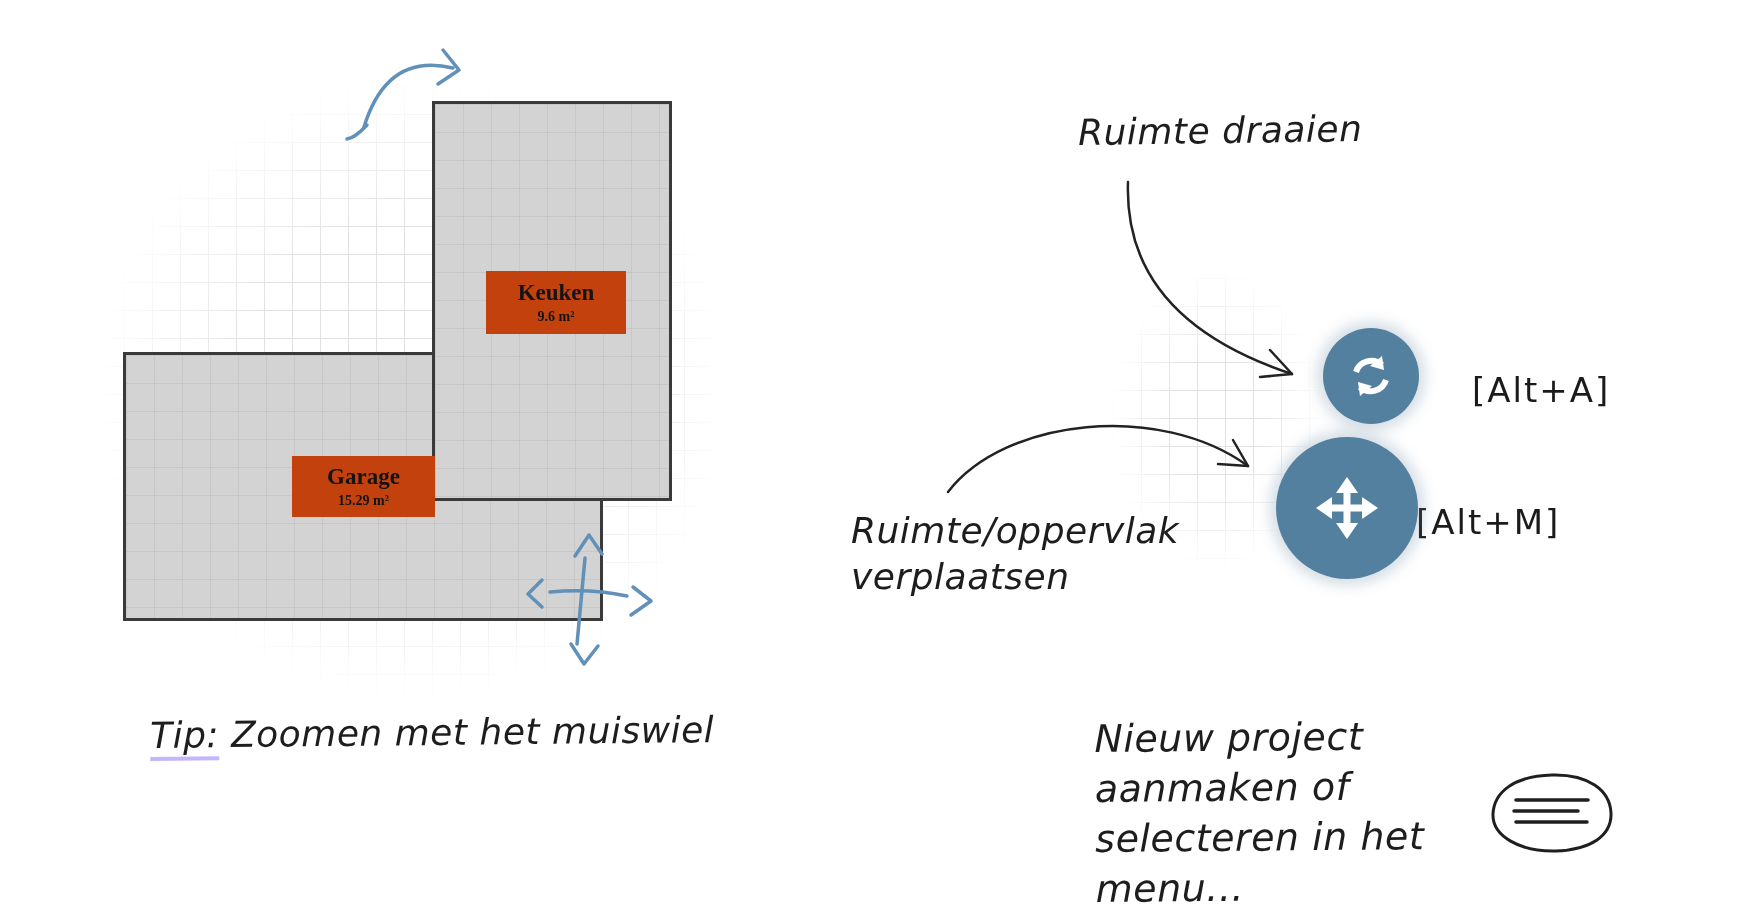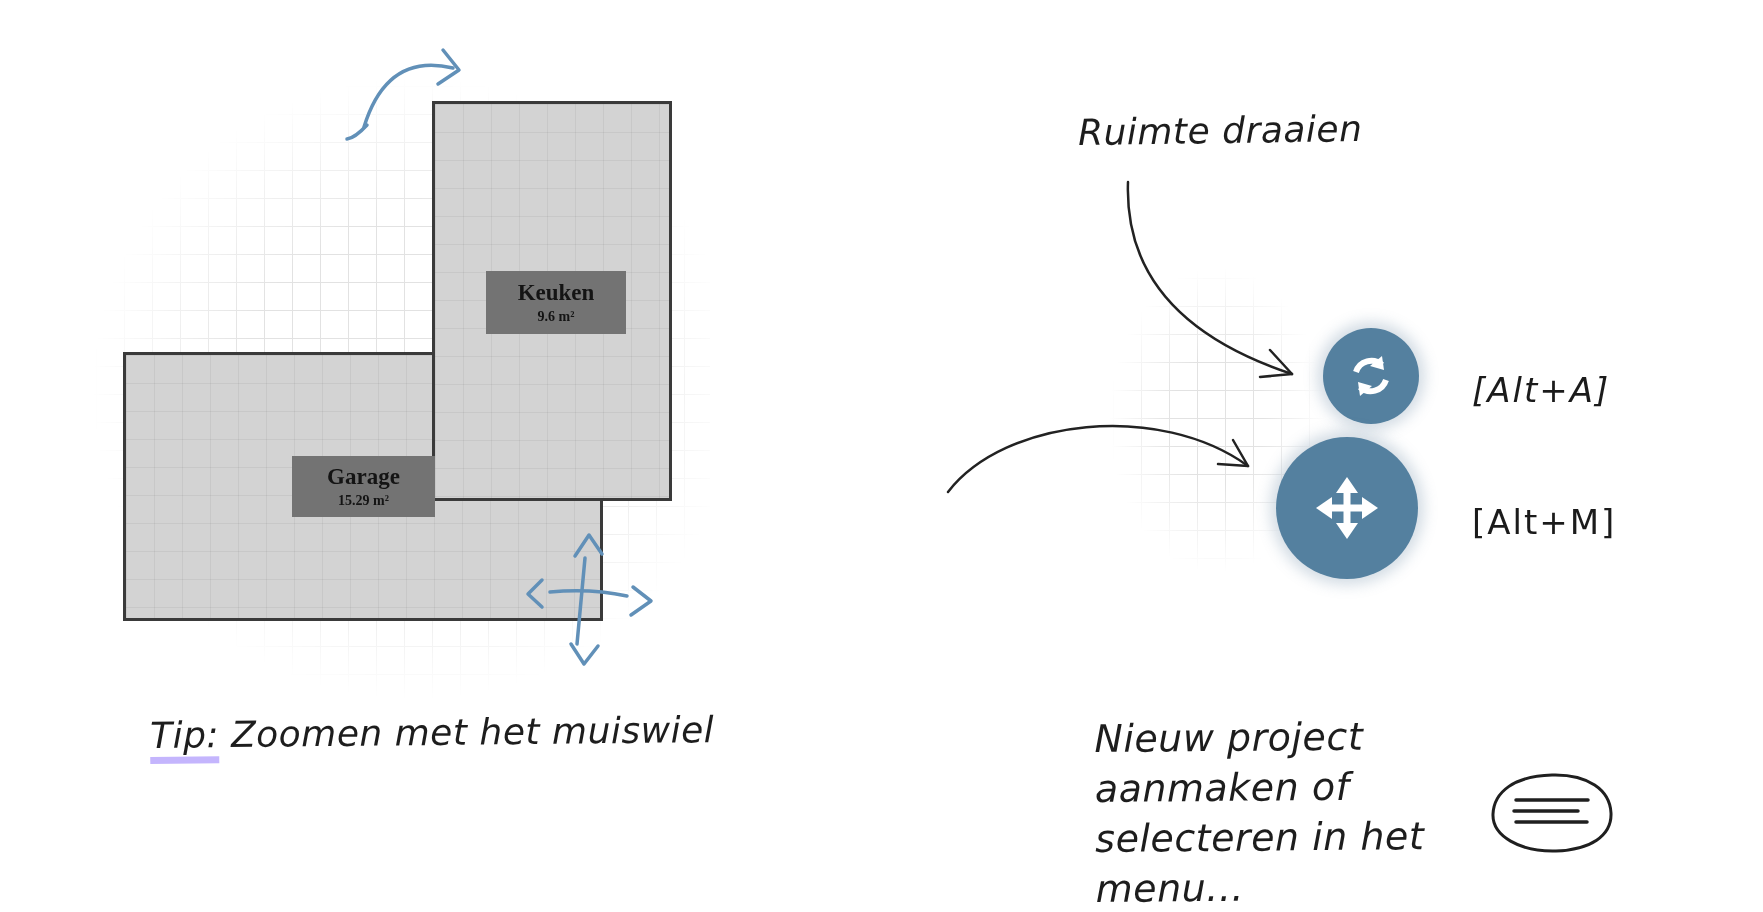--- a/index.html
+++ b/index.html
@@ -19,40 +19,40 @@
             mask-image:radial-gradient(ellipse 55% 55% at 55% 50%,rgba(0,0,0,1) 35%,rgba(0,0,0,0) 82%);}
 
   
   .room{position:absolute;box-sizing:border-box;background-color:#d3d3d3;
     background-image:linear-gradient(to right,rgba(0,0,0,.05) 1px,transparent 1px),
                      linear-gradient(to bottom,rgba(0,0,0,.05) 1px,transparent 1px);
     background-size:28px 28px;border:3px solid #3a3a3a;}
   .room-garage{left:123px;top:352px;width:480px;height:269px;z-index:1;}
   .room-keuken{left:432px;top:101px;width:240px;height:400px;z-index:2;}
 
-  .room-label{position:absolute;z-index:5;background:#737373;display:flex;flex-direction:column;
+  .room-label{position:absolute;z-index:5;background:#c2410c;display:flex;flex-direction:column;
     align-items:center;justify-content:center;font-family:"Liberation Serif",serif;font-weight:bold;
     color:#141414;line-height:1.25;}
   .label-keuken{left:486px;top:271px;width:140px;height:63px;}
   .label-garage{left:292px;top:456px;width:143px;height:61px;align-items:center;}
   .room-label .rname{font-size:23px;}
   .room-label .rarea{font-size:14px;}
 
   
   .hand{position:absolute;font-family:"DejaVu Sans",sans-serif;font-style:italic;
         color:#1d1d1d;letter-spacing:.5px;white-space:nowrap;}
   .tip{left:150px;top:712px;font-size:36px;transform:rotate(-.6deg);}
-  .tip .tip-prefix{border-bottom:7px solid #c4b5fd;padding-bottom:1px;}
+  .tip .tip-prefix{border-bottom:4px solid #c4b5fd;padding-bottom:1px;}
   .tip .tip-rest{margin-left:12px;}
   .rotate-caption{left:1078px;top:110px;font-size:36px;transform:rotate(-.8deg);}
   .move-caption{left:851px;top:508px;font-size:36px;line-height:46px;white-space:normal;width:320px;}
   .menu-caption{left:1095px;top:712px;font-size:38px;line-height:50px;white-space:normal;width:460px;transform:rotate(-.5deg);}
   .shortcut{font-style:normal;font-size:34px;letter-spacing:2px;color:#1b1b1b;}
-  .shortcut-rotate{left:1472px;top:370px;font-style:italic;}
-  .shortcut-move{left:1472px;top:502px;}
+  .shortcut-rotate{left:1472px;top:370px;}
+  .shortcut-move{left:1416px;top:502px;}
 
   
   .sketch{position:absolute;z-index:6;}
 
   
   .tool-btn{position:absolute;border-radius:50%;background:#54809f;display:flex;
     align-items:center;justify-content:center;z-index:7;border:none;padding:0;cursor:pointer;
     box-shadow:0 0 14px 6px rgba(110,140,165,.30);}
   .btn-rotate{left:1323px;top:328px;width:96px;height:96px;}
   .btn-move{left:1276px;top:437px;width:142px;height:142px;}
@@ -112,20 +112,24 @@
       <g stroke="#fff" stroke-width="6" fill="none">
         <path d="M8 19 A 16 16 0 0 1 34 12"></path>
         <path d="M38 27 A 16 16 0 0 1 12 34"></path>
       </g>
       <path fill="#fff" d="M34 3 L36 17 L22 13 Z"></path>
       <path fill="#fff" d="M12 43 L10 29 L24 33 Z"></path>
     </svg>
   </button>
   <div class="hand shortcut shortcut-rotate">[Alt+A]</div>
 
+  <div class="hand move-caption">
+    <span>Ruimte/oppervlak</span><br>
+    <span>verplaatsen</span>
+  </div>
   <svg class="sketch" style="left:935px;top:400px;" width="335" height="115" viewBox="0 0 335 115">
     <g fill="none" stroke="#222" stroke-width="2.5" stroke-linecap="round" stroke-linejoin="round">
       <path d="M 13,92 C 70,18 225,2 313,66"></path>
       <path d="M 298,40 L 313,66 L 283,64"></path>
     </g>
   </svg>
   <button class="tool-btn btn-move">
     <svg width="74" height="74" viewBox="0 0 74 74">
       <g stroke="#fff" stroke-width="7" stroke-linecap="round" fill="none">
         <path d="M37 21 V53"></path>

